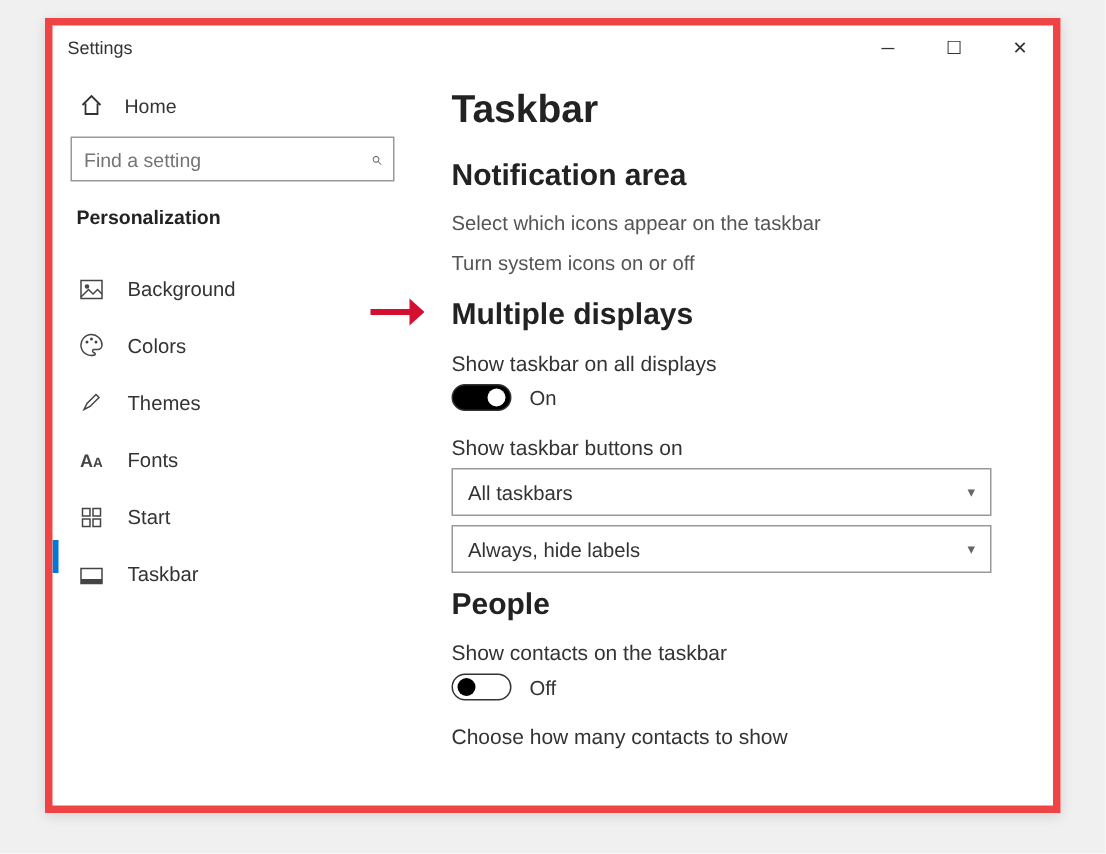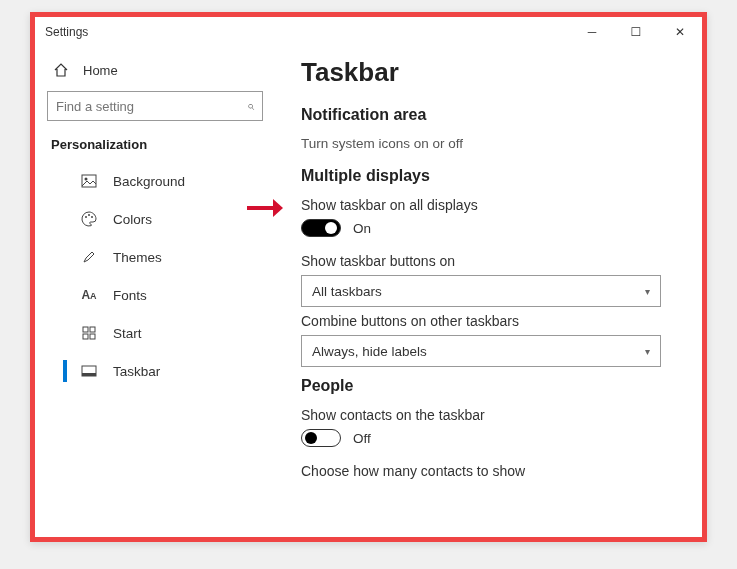--- a/index.html
+++ b/index.html
@@ -14,29 +14,29 @@
 .titlebar-btn { width: 44px; height: 30px; display: flex; align-items: center; justify-content: center; font-size: 12px; color: #333; cursor: pointer; }
 .body { flex: 1; display: flex; overflow: hidden; }
 .sidebar { width: 240px; padding: 6px 0 12px 0; border: none; }
 .home-row { display: flex; align-items: center; height: 34px; padding-left: 16px; cursor: pointer; font-size: 13px; color: #333; }
 .home-icon { width: 20px; display: flex; justify-content: center; }
 .home-label { margin-left: 12px; }
 .searchbox { margin: 4px 12px 10px 12px; height: 30px; border: 1px solid #999; display: flex; align-items: center; padding: 0 8px; }
 .search-input { border: none; outline: none; flex: 1; font-size: 13px; color: #555; background: transparent; }
 .search-icon { font-size: 13px; color: #666; transform: scaleX(-1); }
 .section-label { font-size: 13px; font-weight: 600; padding: 6px 0 10px 16px; color: #222; }
-.nav-item { display: flex; align-items: center; height: 38px; padding-left: 16px; cursor: pointer; font-size: 13.5px; color: #333; position: relative; margin-left: 28px; }
+.nav-item { display: flex; align-items: flex-end; height: 38px; padding-left: 16px; cursor: pointer; font-size: 13.5px; color: #333; position: relative; }
 .nav-ico { width: 20px; display: flex; justify-content: center; color: #444; font-size: 14px; }
 .nav-label { margin-left: 14px; }
 .nav-item.selected::before {
   content:""; position:absolute; left:0; top:8px; bottom:8px; width:4px; background:#0078d4;
 }
 .main { flex: 1; padding: 10px 26px 0 26px; overflow-y: auto; color:#333; }
 .page-title { font-size: 26px; font-weight: 600; margin-bottom: 18px; color:#222; }
-.section-heading { font-size: 16px; font-weight: 600; margin: 8px 0 12px 0; color:#222; }
+.section-heading { font-size: 20px; font-weight: 600; margin: 8px 0 12px 0; color:#222; }
 .link { font-size: 13.5px; color: #555; margin-bottom: 12px; cursor: pointer; display:block; }
 .setting-label { font-size: 14px; color:#333; margin-bottom: 6px; }
 .toggle { display:flex; align-items:center; margin-bottom: 16px; }
 .toggle-pill { width: 40px; height: 18px; border-radius: 10px; position: relative; cursor:pointer; border:1px solid #333; }
 .toggle-pill.on { background:#000; }
 .toggle-pill.off { background:#fff; }
 .toggle-knob { position:absolute; top:2px; width:12px; height:12px; border-radius:50%; }
 .toggle-pill.on .toggle-knob { right:3px; background:#fff; }
 .toggle-pill.off .toggle-knob { left:3px; background:#000; }
 .toggle-text { font-size: 13.5px; margin-left: 12px; }
@@ -136,39 +136,39 @@
             </svg>
           </span>
         <span class="nav-label">Taskbar</span>
       </div>
     </div>
 
     <div class="main">
       <div class="page-title">Taskbar</div>
 
       <div class="section-heading">Notification area</div>
+      <a class="link">Select which icons appear on the taskbar</a>
       <a class="link">Turn system icons on or off</a>
 
       <div class="section-heading" style="margin-top:16px">Multiple displays</div>
 
       <div class="setting-label">Show taskbar on all displays</div>
       <div class="toggle">
         <div class="toggle-pill on">
             <div class="toggle-knob"></div>
           </div>
         <span class="toggle-text">On</span>
       </div>
 
       <div class="setting-label">Show taskbar buttons on</div>
       <div class="dropdown">
         <span>All taskbars</span>
         <span class="dropdown-chevron">▾</span>
       </div>
 
-      <div class="setting-label">Combine buttons on other taskbars</div>
       <div class="dropdown">
         <span>Always, hide labels</span>
         <span class="dropdown-chevron">▾</span>
       </div>
 
       <div class="section-heading" style="margin-top:10px">People</div>
 
       <div class="setting-label">Show contacts on the taskbar</div>
       <div class="toggle">
         <div class="toggle-pill off">

